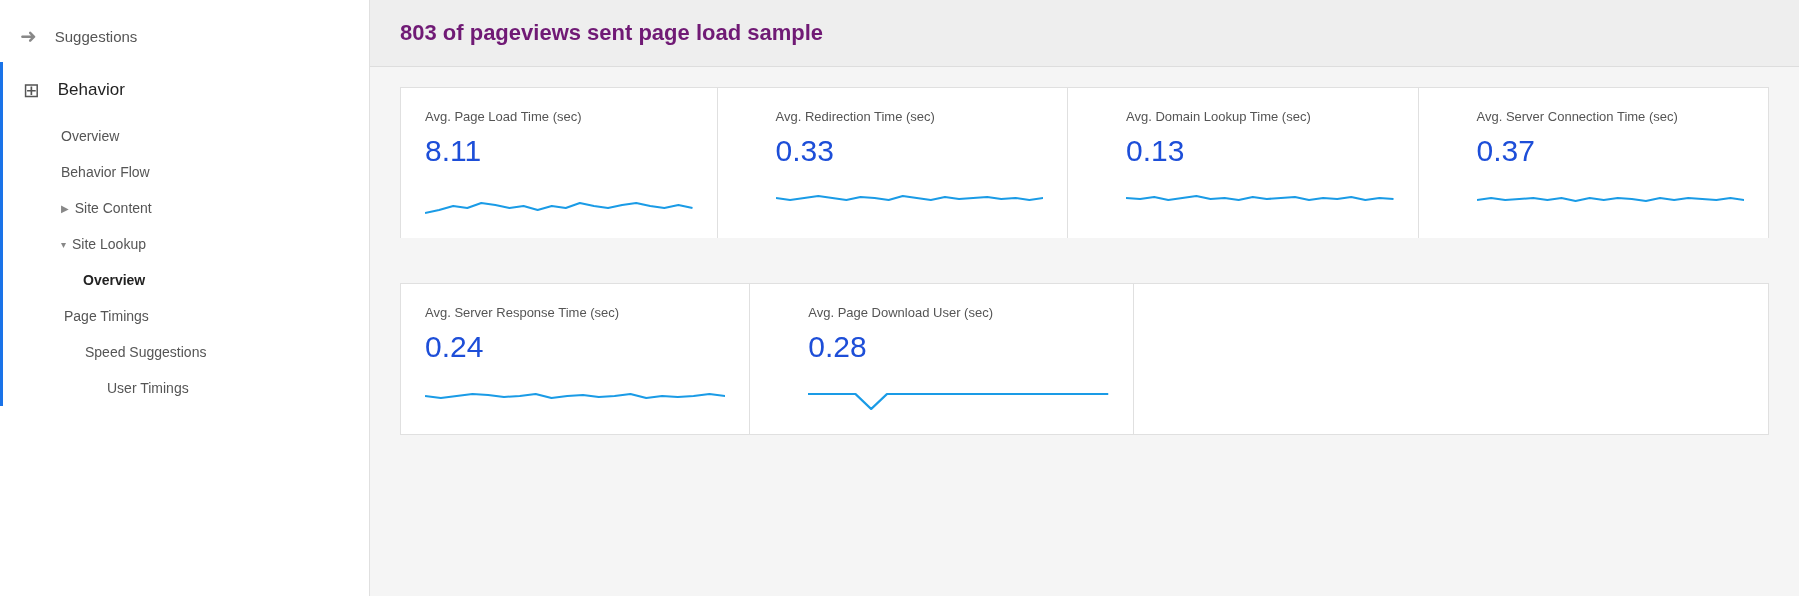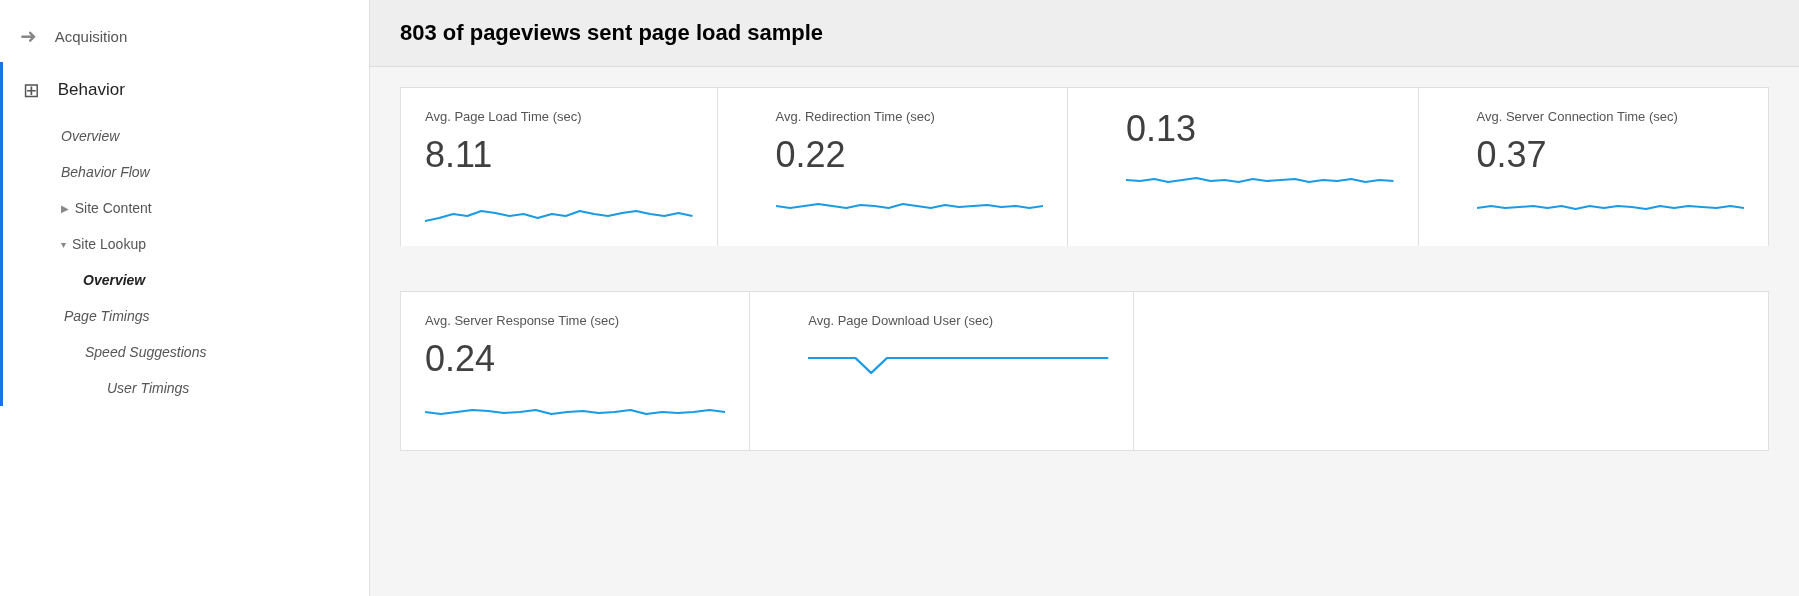--- a/index.html
+++ b/index.html
@@ -52,21 +52,20 @@
       margin-right: 18px;
       font-size: 20px;
       color: #555;
     }
 
     .sidebar-sub-item {
       padding: 10px 20px 10px 58px;
       font-size: 14px;
       color: #555;
       cursor: pointer;
-      font-style: italic;
     }
     .sidebar-sub-item.active {
       font-weight: bold;
       color: #222;
     }
 
     .sidebar-expandable {
       display: flex;
       align-items: center;
       padding: 10px 20px 10px 58px;
@@ -88,21 +87,21 @@
     }
 
     .page-header {
       background: #eeeeee;
       padding: 20px 30px;
       border-bottom: 1px solid #ddd;
     }
     .page-header-title {
       font-size: 22px;
       font-weight: bold;
-      color: #000000;
+      color: #701a75;
     }
 
     .metrics-area {
       padding: 20px 30px;
       display: flex;
       flex-direction: column;
       gap: 0;
     }
 
     .metrics-row {
@@ -127,43 +126,43 @@
       border-right: none;
     }
 
     .metric-label {
       font-size: 13px;
       color: #555;
       margin-bottom: 8px;
       line-height: 1.4;
     }
     .metric-value {
-      font-size: 36px;
-      color: #404040;
+      font-size: 30px;
+      color: #1d4ed8;
       font-weight: 300;
       margin-bottom: 10px;
     }
 
     .sparkline-container {
       height: 40px;
       width: 100%;
     }
     .sparkline-container svg {
       width: 100%;
       height: 40px;
     }
   </style>
 </head>
 <body>
 
 <div id="sidebar">
 
   <div class="sidebar-acquisition">
     <span class="acq-icon">➜</span>
-    <span>Acquisition</span>
+    <span>Suggestions</span>
   </div>
 
   <div class="sidebar-behavior-section">
     <div class="sidebar-behavior-header">
       <span class="beh-icon">⊞</span>
       <span>Behavior</span>
     </div>
 
     <div class="sidebar-sub-item">
       <span>Overview</span>
@@ -212,28 +211,29 @@
     <div class="metric-label">Avg. Page Load Time (sec)</div>
     <div class="metric-value">8.11</div>
     <div class="sparkline-container">
       <svg viewBox="0 0 260 40" preserveAspectRatio="none" xmlns="http://www.w3.org/2000/svg">
     <polyline points="0.0,35 13.7,32 27.4,28 41.1,30 54.7,25 68.4,27 82.1,30 95.8,28 109.5,32 123.2,28 136.8,30 150.5,25 164.2,28 177.9,30 191.6,27 205.3,25 218.9,28 232.6,30 246.3,27 260.0,30" fill="none" stroke="#1a9be6" stroke-width="2" stroke-linejoin="round"></polyline>
   </svg>
     </div>
   </div>
         <div class="metric-card">
     <div class="metric-label">Avg. Redirection Time (sec)</div>
-    <div class="metric-value">0.22</div>
+    <div class="metric-value">0.33</div>
     <div class="sparkline-container">
       <svg viewBox="0 0 260 40" preserveAspectRatio="none" xmlns="http://www.w3.org/2000/svg">
     <polyline points="0.0,20 13.7,22 27.4,20 41.1,18 54.7,20 68.4,22 82.1,19 95.8,20 109.5,22 123.2,18 136.8,20 150.5,22 164.2,19 177.9,21 191.6,20 205.3,19 218.9,21 232.6,20 246.3,22 260.0,20" fill="none" stroke="#1a9be6" stroke-width="2" stroke-linejoin="round"></polyline>
   </svg>
     </div>
   </div>
         <div class="metric-card">
+    <div class="metric-label">Avg. Domain Lookup Time (sec)</div>
     <div class="metric-value">0.13</div>
     <div class="sparkline-container">
       <svg viewBox="0 0 260 40" preserveAspectRatio="none" xmlns="http://www.w3.org/2000/svg">
     <polyline points="0.0,20 13.7,21 27.4,19 41.1,22 54.7,20 68.4,18 82.1,21 95.8,20 109.5,22 123.2,19 136.8,21 150.5,20 164.2,19 177.9,22 191.6,20 205.3,21 218.9,19 232.6,22 246.3,20 260.0,21" fill="none" stroke="#1a9be6" stroke-width="2" stroke-linejoin="round"></polyline>
   </svg>
     </div>
   </div>
         <div class="metric-card">
     <div class="metric-label">Avg. Server Connection Time (sec)</div>
     <div class="metric-value">0.37</div>
@@ -250,20 +250,21 @@
     <div class="metric-label">Avg. Server Response Time (sec)</div>
     <div class="metric-value">0.24</div>
     <div class="sparkline-container">
       <svg viewBox="0 0 260 40" preserveAspectRatio="none" xmlns="http://www.w3.org/2000/svg">
     <polyline points="0.0,22 13.7,24 27.4,22 41.1,20 54.7,21 68.4,23 82.1,22 95.8,20 109.5,24 123.2,22 136.8,21 150.5,23 164.2,22 177.9,20 191.6,24 205.3,22 218.9,23 232.6,22 246.3,20 260.0,22" fill="none" stroke="#1a9be6" stroke-width="2" stroke-linejoin="round"></polyline>
   </svg>
     </div>
   </div>
         <div class="metric-card">
     <div class="metric-label">Avg. Page Download User (sec)</div>
+    <div class="metric-value">0.28</div>
     <div class="sparkline-container">
       <svg viewBox="0 0 260 40" preserveAspectRatio="none" xmlns="http://www.w3.org/2000/svg">
     <polyline points="0.0,20 13.7,20 27.4,20 41.1,20 54.7,35 68.4,20 82.1,20 95.8,20 109.5,20 123.2,20 136.8,20 150.5,20 164.2,20 177.9,20 191.6,20 205.3,20 218.9,20 232.6,20 246.3,20 260.0,20" fill="none" stroke="#1a9be6" stroke-width="2" stroke-linejoin="round"></polyline>
   </svg>
     </div>
   </div>
         <div style="flex: 2 1 0%;"></div>
       </div>
 
   </div>

